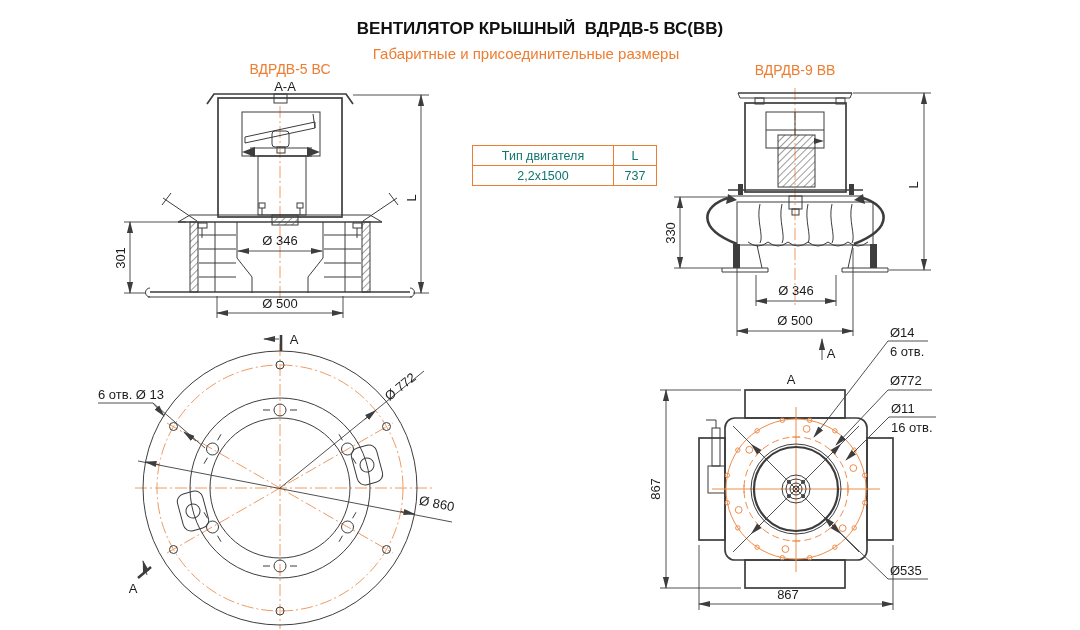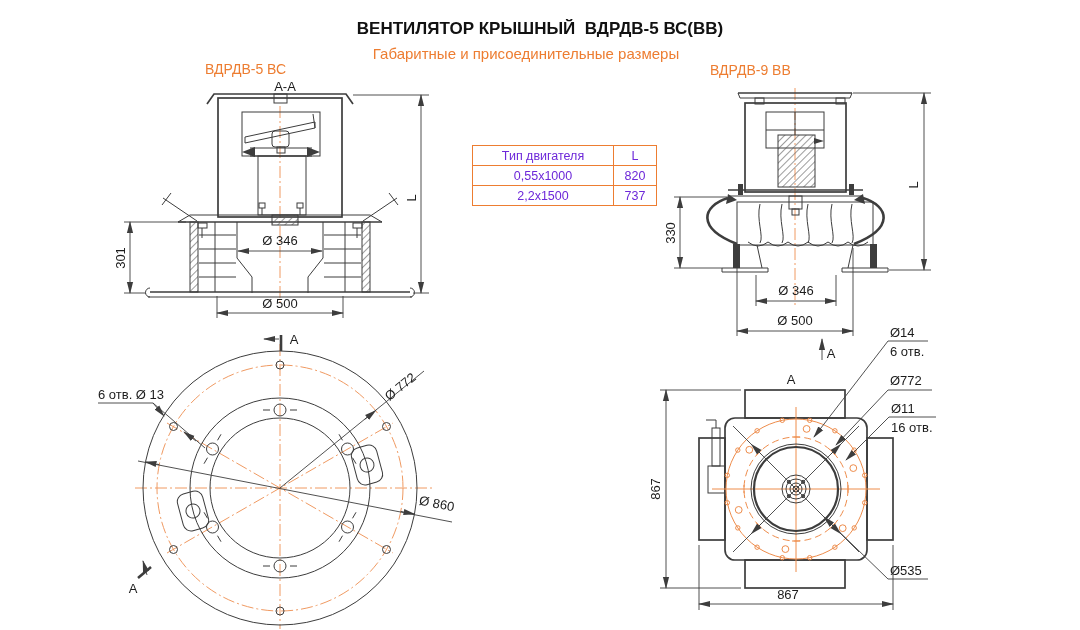--- a/index.html
+++ b/index.html
@@ -2,26 +2,26 @@
 <html><head>
 <meta charset="utf-8">
 <style>
   html,body{margin:0;padding:0;background:#fff;}
   #page{position:relative;width:1080px;height:630px;background:#fff;overflow:hidden;
         font-family:"Liberation Sans",sans-serif;}
   .title{position:absolute;left:0;top:19px;width:1080px;text-align:center;
          font-size:17px;font-weight:bold;color:#111;white-space:pre;}
   .subtitle{position:absolute;left:0;top:45px;width:1052px;text-align:center;
          font-size:15px;color:#ED7D31;}
-  .vlabel{position:absolute;font-size:14px;color:#ED7D31;width:170px;}
+  .vlabel{position:absolute;font-size:14px;color:#ED7D31;text-align:center;width:170px;}
   #lblVC{left:205px;top:61px;}
   #lblVV{left:710px;top:62px;}
   
   .mtable{position:absolute;left:472px;top:145px;border-collapse:collapse;
-          font-size:12.5px;color:#6d28d9;}
+          font-size:12.5px;color:#0f766e;}
   .mtable td,.mtable th{border:1px solid #ED7D31;text-align:center;font-weight:normal;
           padding:0;height:19px;}
   .mtable .c1{width:140px;} .mtable .c2{width:42px;}
   
   svg{position:absolute;left:0;top:0;}
   .ln{fill:none;stroke:#3d3d3d;stroke-width:1;}
   .ln2{fill:none;stroke:#3d3d3d;stroke-width:1.7;}
   .lnF{fill:#3d3d3d;stroke:none;}
   .dim{fill:none;stroke:#3d3d3d;stroke-width:0.9;}
   .thk{fill:none;stroke:#3d3d3d;stroke-width:2.6;}
@@ -39,24 +39,20 @@
   <div class="title">ВЕНТИЛЯТОР КРЫШНЫЙ  ВДРДВ-5 ВС(ВВ)</div>
   <div class="subtitle">Габаритные и присоединительные размеры</div>
   <div class="vlabel" id="lblVC">ВДРДВ-5 ВС</div>
   <div class="vlabel" id="lblVV">ВДРДВ-9 ВВ</div>
 
   <table class="mtable">
     <tbody>
         <tr>
       <th class="c1">Тип двигателя</th>
       <th class="c2">L</th>
-    </tr>
-    <tr>
-      <td>0,55x1000</td>
-      <td>820</td>
     </tr>
     <tr>
       <td>2,2x1500</td>
       <td>737</td>
     </tr>
   </tbody>
     </table>
 
   <svg width="1080" height="630" viewBox="0 0 1080 630">
     <defs>

